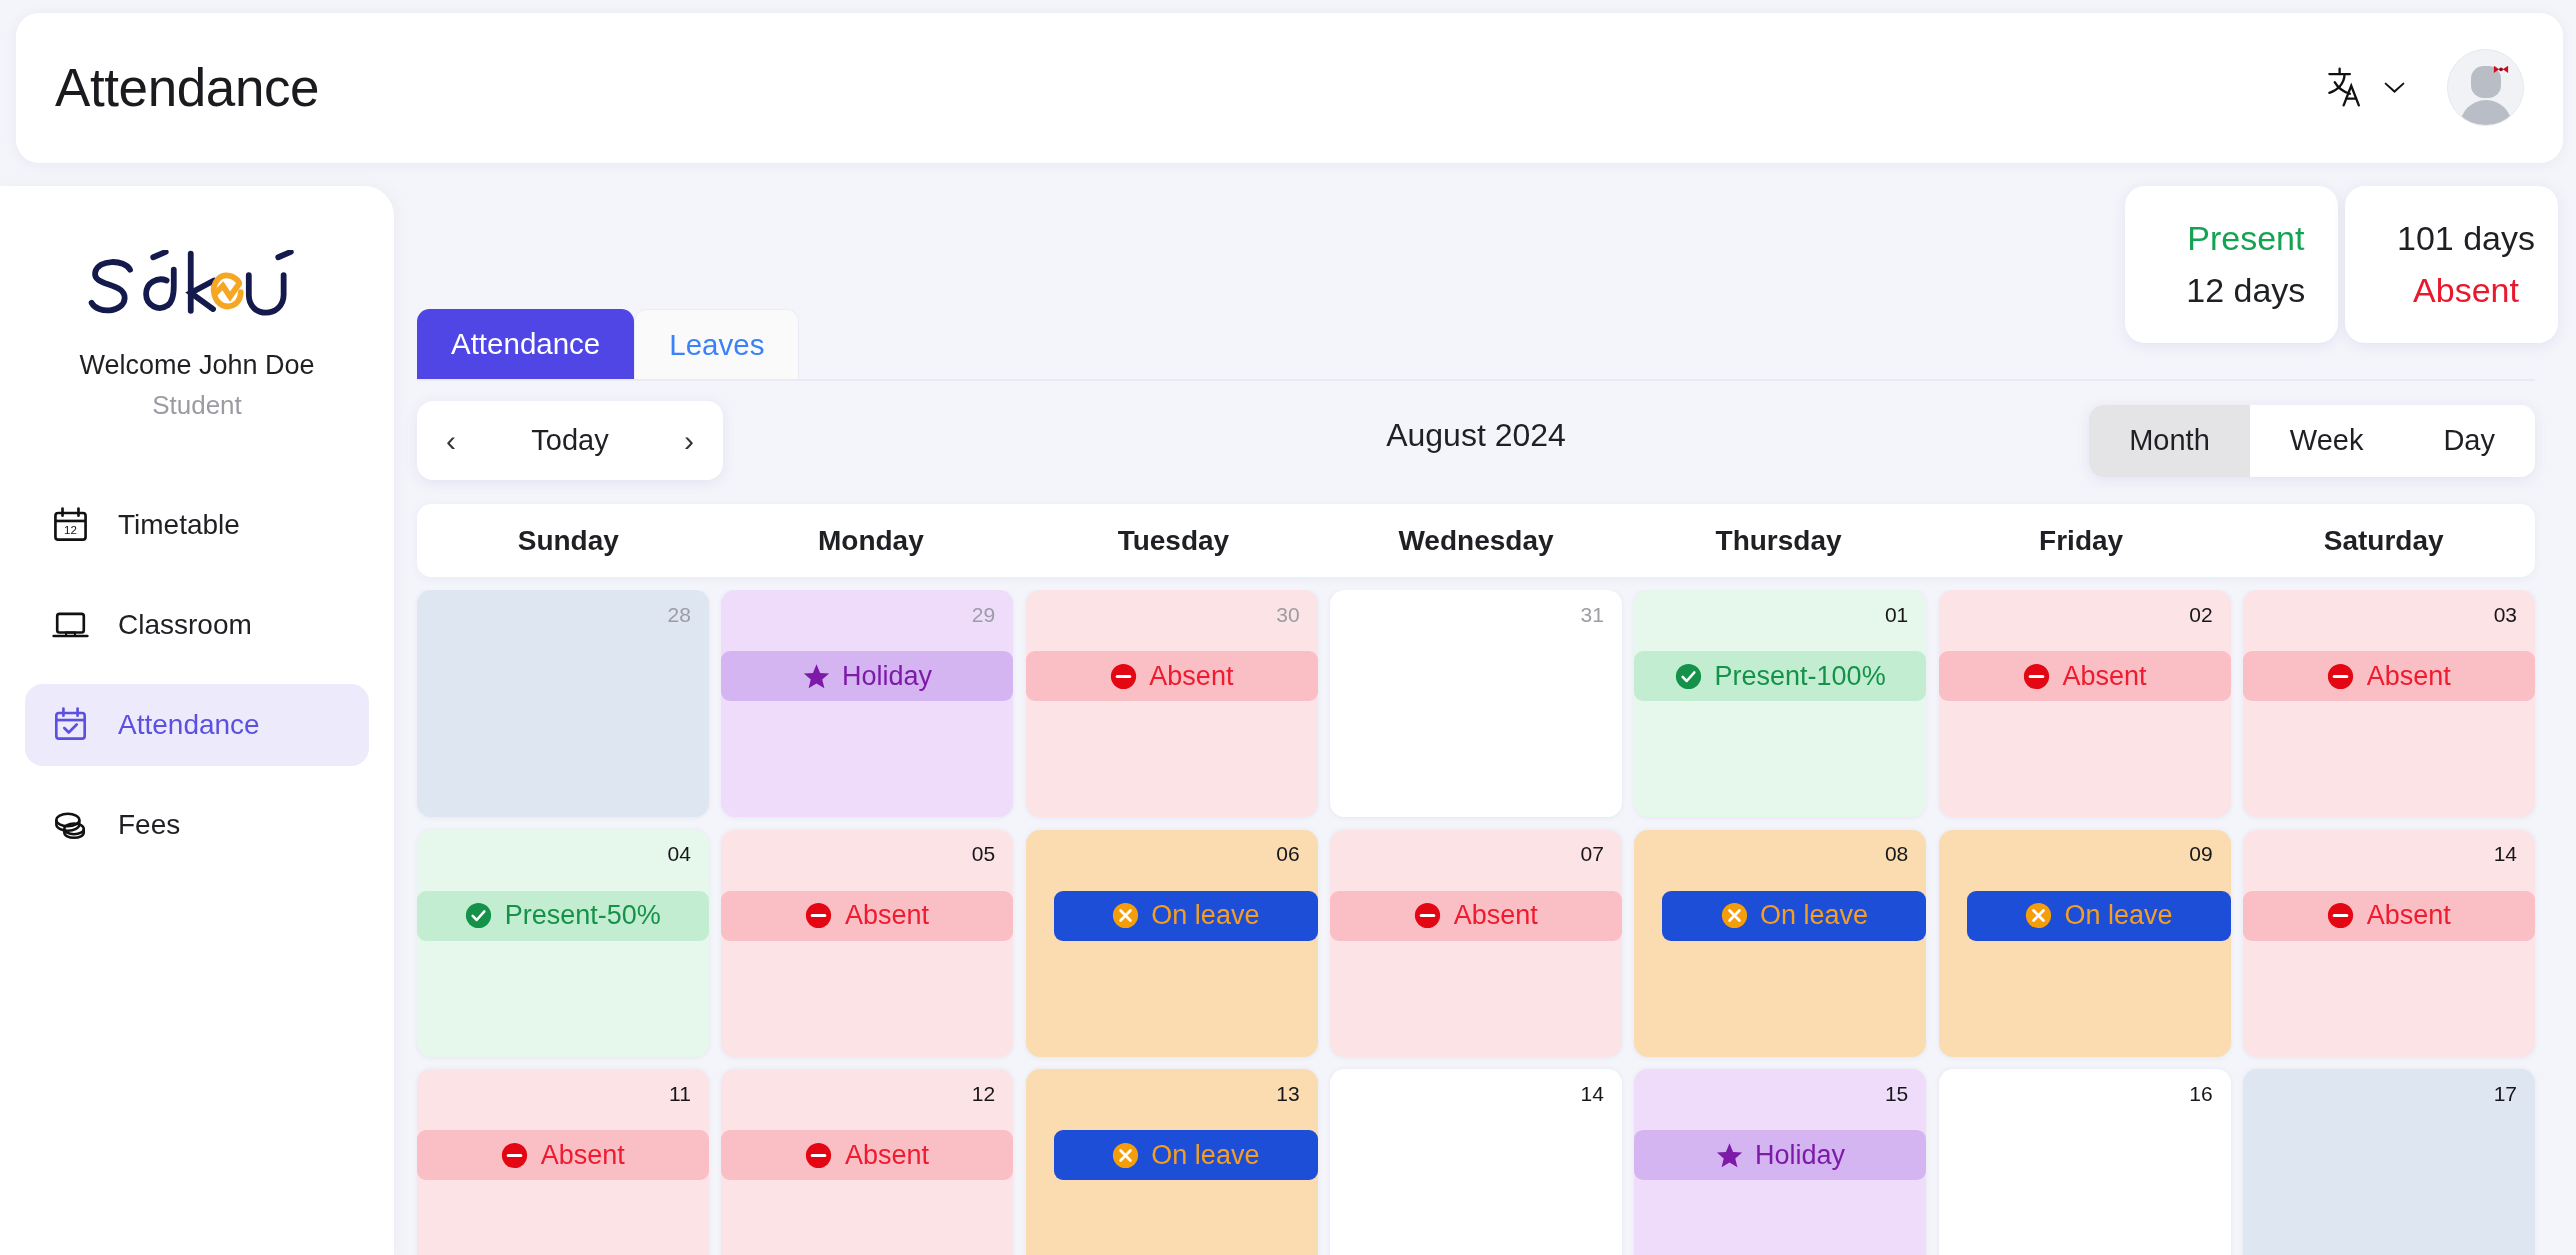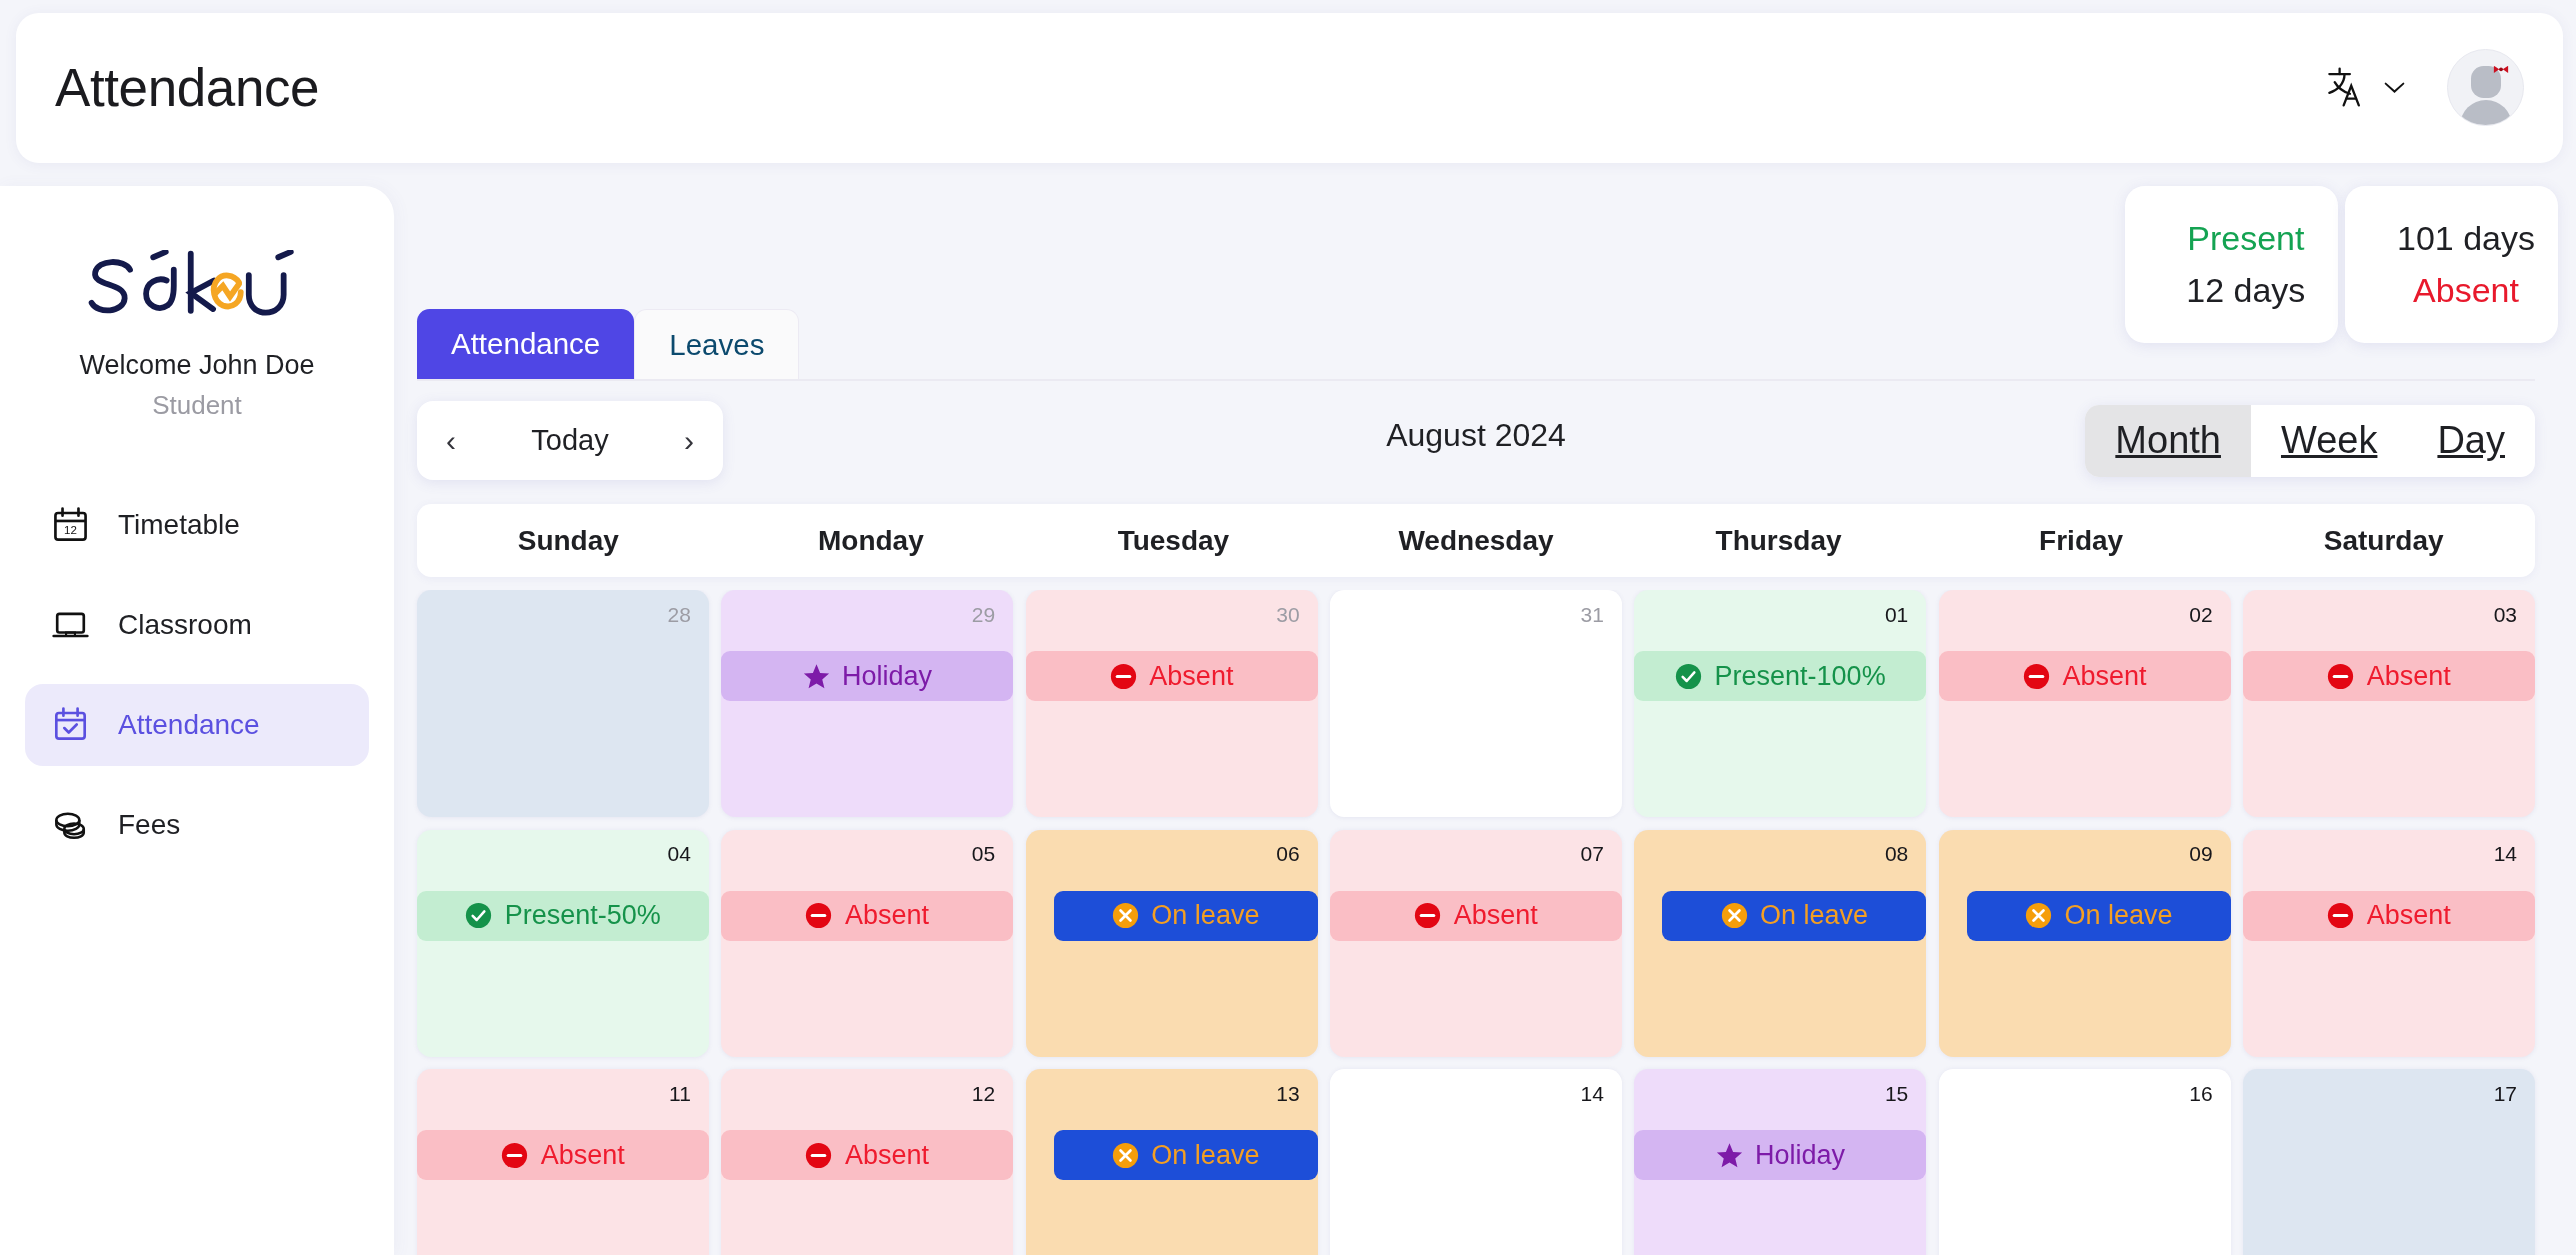--- a/index.html
+++ b/index.html
@@ -80,21 +80,21 @@
 
   
   .tabs { position: absolute; left: 23px; top: 123px; display: flex; align-items: flex-end; }
   .tab {
     height: 70px; padding: 0 34px;
     display: flex; align-items: center; justify-content: center;
     font-size: 29.5px; cursor: pointer;
     border-radius: 12.5px 12.5px 0 0;
   }
   .tab.active { background: #4f46e5; color: #ffffff; }
-  .tab.inactive { background: #fafafb; color: #0c4a6e; border: 0.9px solid #eceaf3; border-bottom: none; }
+  .tab.inactive { background: #fafafb; color: #3b82f6; border: 0.9px solid #eceaf3; border-bottom: none; }
   .tabs-underline { position: absolute; left: 23px; top: 193px; width: 2118px; height: 1.8px; background: #ebeaf2; }
 
   
   .toolbar { position: absolute; left: 23px; top: 215px; width: 2118px; height: 82px; }
   .today-nav {
     position: absolute; left: 0; top: 0;
     width: 306px; height: 79px;
     background: #fff; border-radius: 16px;
     box-shadow: 0 2.7px 12.5px rgba(100,100,180,.12);
     display: flex; align-items: center; justify-content: space-between;
@@ -103,21 +103,21 @@
   .nav-arrow { font-size: 30px; color: #35353c; cursor: pointer; line-height: 1; }
   .today-lbl { font-size: 29px; color: #1f2024; cursor: pointer; text-align: center; }
   .month-title { position: absolute; left: 0; right: 0; top: 16px; text-align: center; font-size: 32px; color: #1f2024; }
   .view-toggle {
     position: absolute; right: 0; top: 3.6px;
     height: 72px; background: #fff;
     border-radius: 14.3px; overflow: hidden;
     box-shadow: 0 2.7px 12.5px rgba(100,100,180,.12);
     display: flex;
   }
-  .view-btn { padding: 0 30px; display: flex; align-items: center; font-size: 38px; color: #1f2024; cursor: pointer; text-decoration: underline; }
+  .view-btn { padding: 0 40px; display: flex; align-items: center; font-size: 29px; color: #1f2024; cursor: pointer; }
   .view-btn.sel { background: #e4e4e6; }
 
   
   .cal-head {
     position: absolute; left: 23px; top: 318px; width: 2118px; height: 73px;
     background: #fff; border-radius: 14.3px;
     box-shadow: 0 1.8px 9px rgba(100,100,180,.07);
     display: grid; grid-template-columns: repeat(7, 1fr);
     align-items: center;
   }

